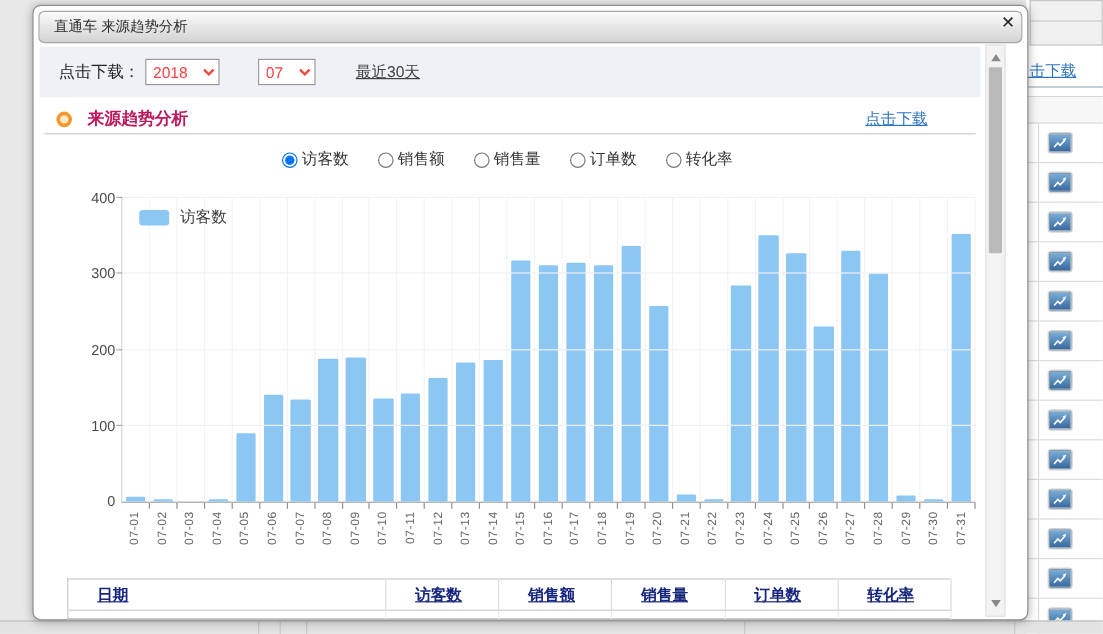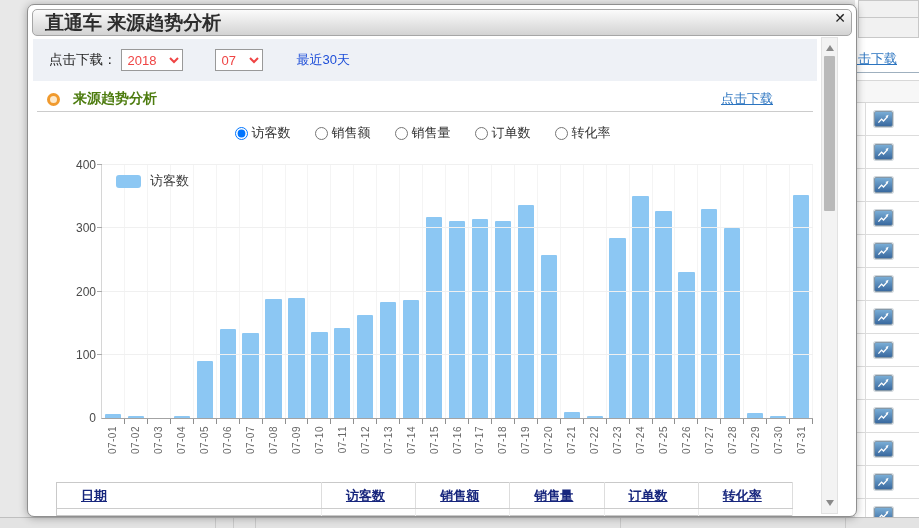--- a/index.html
+++ b/index.html
@@ -27,37 +27,37 @@
     background:#e3e3e3; border-top:1px solid #bfbfbf; }
   #bg-bottom .vline { position:absolute; top:0; width:1px; height:11px; background:#c9c9c9; }
 
   
   #modal { position:absolute; left:27px; top:4px; width:830px; height:513px;
     background:#fff; border:1px solid #8f8f8f; border-radius:7px;
     box-shadow:0 1px 8px rgba(0,0,0,.3); }
   #m-header { position:absolute; left:4px; top:4px; width:820px; height:27px;
     background:linear-gradient(#fbfbfb,#d3d3d3); border:1px solid #a6a6a6;
     border-radius:5px; display:flex; align-items:center; padding:0 12px; }
-  #m-title { font-size:19px; font-weight:bold; color:#2d2d2d; }
+  #m-title { font-size:12px; font-weight:normal; color:#2d2d2d; }
   #m-close { position:absolute; right:10px; top:5px; font-size:14px; font-weight:bold;
     color:#222; cursor:pointer; line-height:16px; }
 
   #m-filter { position:absolute; left:5px; top:34px; width:784px; height:42px;
     background:#eef1f6; display:flex; align-items:center; padding-left:16px; }
   #m-filter .lbl { font-size:13.5px; color:#222; }
   #m-filter select { height:22px; font-size:13px; margin-left:4px; border:1px solid #999;
     background:#fff; color:#ef4444; padding:0 2px; border-radius:0;
     font-family:"Liberation Sans","DejaVu Sans",sans-serif; }
-  #recent-link { margin-left:34px; font-size:13px; color:#1d4ed8; cursor:pointer; }
+  #recent-link { margin-left:34px; font-size:13px; color:#404040; text-decoration:underline; cursor:pointer; }
 
   #m-section { position:absolute; left:5px; top:82px; width:784px; height:24px;
     display:flex; align-items:center; padding-left:14px; }
   #bullet-icon { width:13px; height:13px; border-radius:50%; border:3px solid #f09a2e;
     background:#fde9cb; }
-  #section-title { margin-left:13px; font-size:14px; font-weight:bold; color:#4d7c0f; }
+  #section-title { margin-left:13px; font-size:14px; font-weight:bold; color:#be185d; }
   #dl-link { position:absolute; right:44px; font-size:13px; color:#2b74c0;
     text-decoration:underline; cursor:pointer; }
   #m-divider { position:absolute; left:9px; top:106px; width:776px; height:1px; background:#ccc; }
 
   #m-radios { position:absolute; left:0; top:117px; width:789px; height:22px;
     display:flex; align-items:center; justify-content:center; gap:24px; }
   #m-radios label { font-size:13px; color:#333; display:flex; align-items:center;
     gap:4px; cursor:pointer; }
   #m-radios input { width:13px; height:13px; }
 

